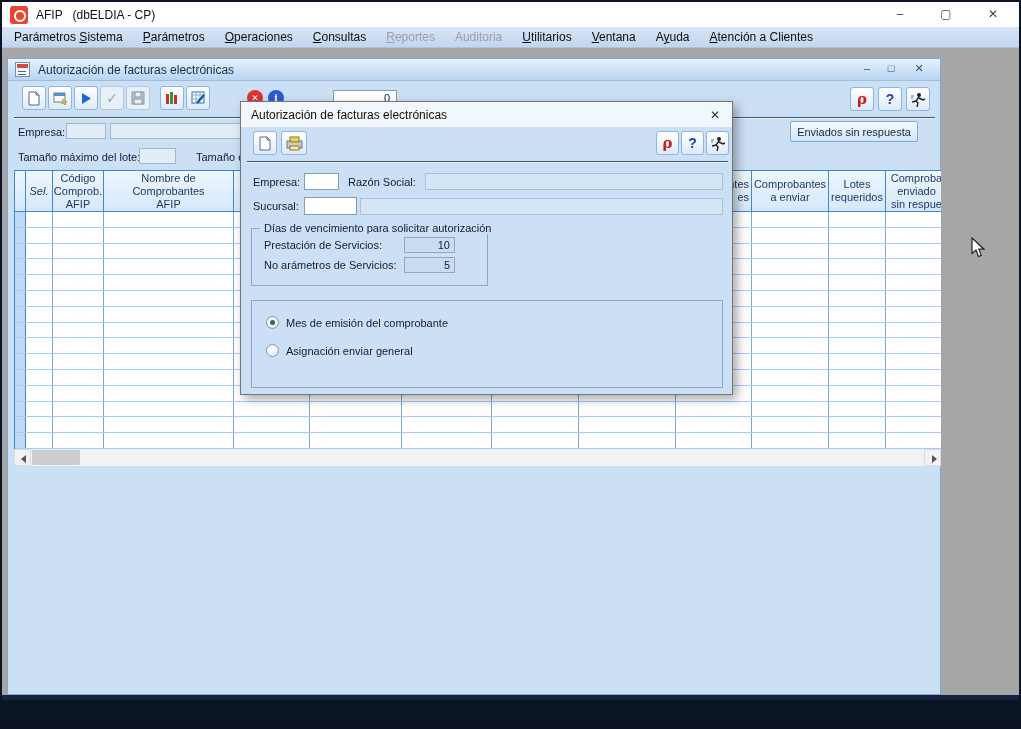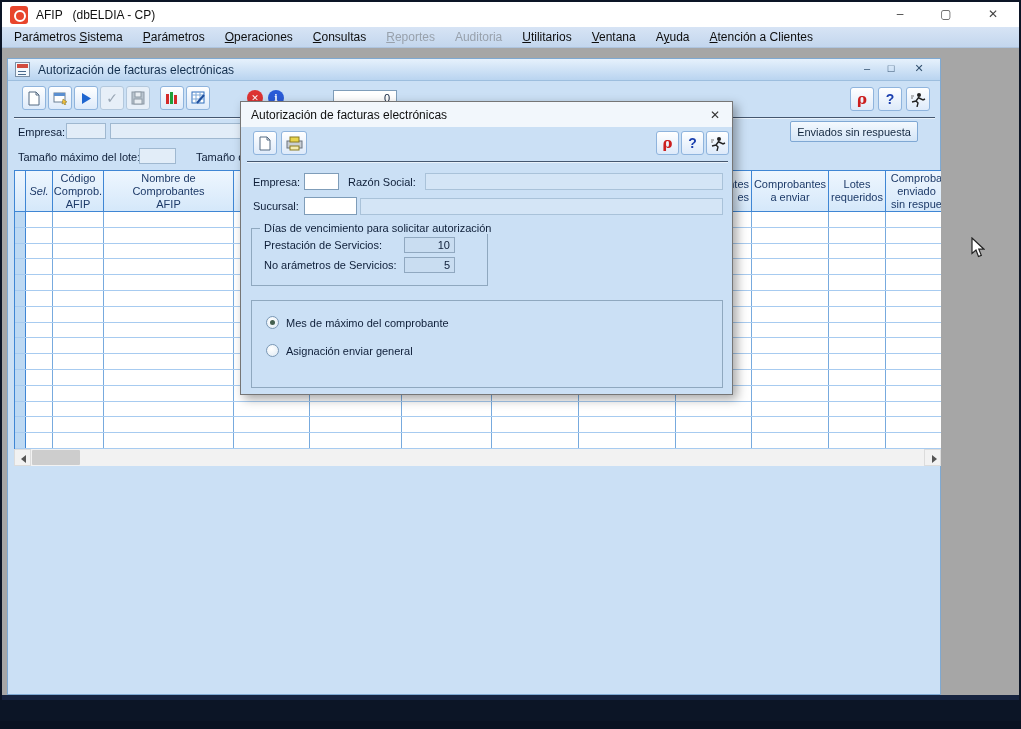--- a/index.html
+++ b/index.html
@@ -501,21 +501,21 @@
     <div class="groupbox" style="left:10px;top:126px;width:237px;height:58px;">
       <span class="legend">Días de vencimiento para solicitar autorización</span>
       <span class="lbl" style="left:12px;top:10px;">Prestación de Servicios:</span>
       <div class="field num" style="left:152px;top:8px;width:51px;height:16px;background:#c9ddf1;border:1px solid #90a8c0;">10</div>
       <span class="lbl" style="left:12px;top:30px;">No arámetros de Servicios:</span>
       <div class="field num" style="left:152px;top:28px;width:51px;height:16px;background:#c9ddf1;border:1px solid #90a8c0;">5</div>
     </div>
 
     <div class="groupbox" style="left:10px;top:198px;width:472px;height:88px;">
       <span class="radio sel" style="left:14px;top:15px;"></span>
-      <span class="lbl" style="left:34px;top:16px;">Mes de máximo del comprobante</span>
+      <span class="lbl" style="left:34px;top:16px;">Mes de emisión del comprobante</span>
       <span class="radio" style="left:14px;top:43px;"></span>
       <span class="lbl" style="left:34px;top:44px;">Asignación enviar general</span>
 
     </div>
   </div>
 
   <div class="abs dark-strip"></div>
   <div class="abs bottom-strip"></div>
 
   <svg class="abs cursor" width="14" height="21" viewBox="0 0 14 21">

